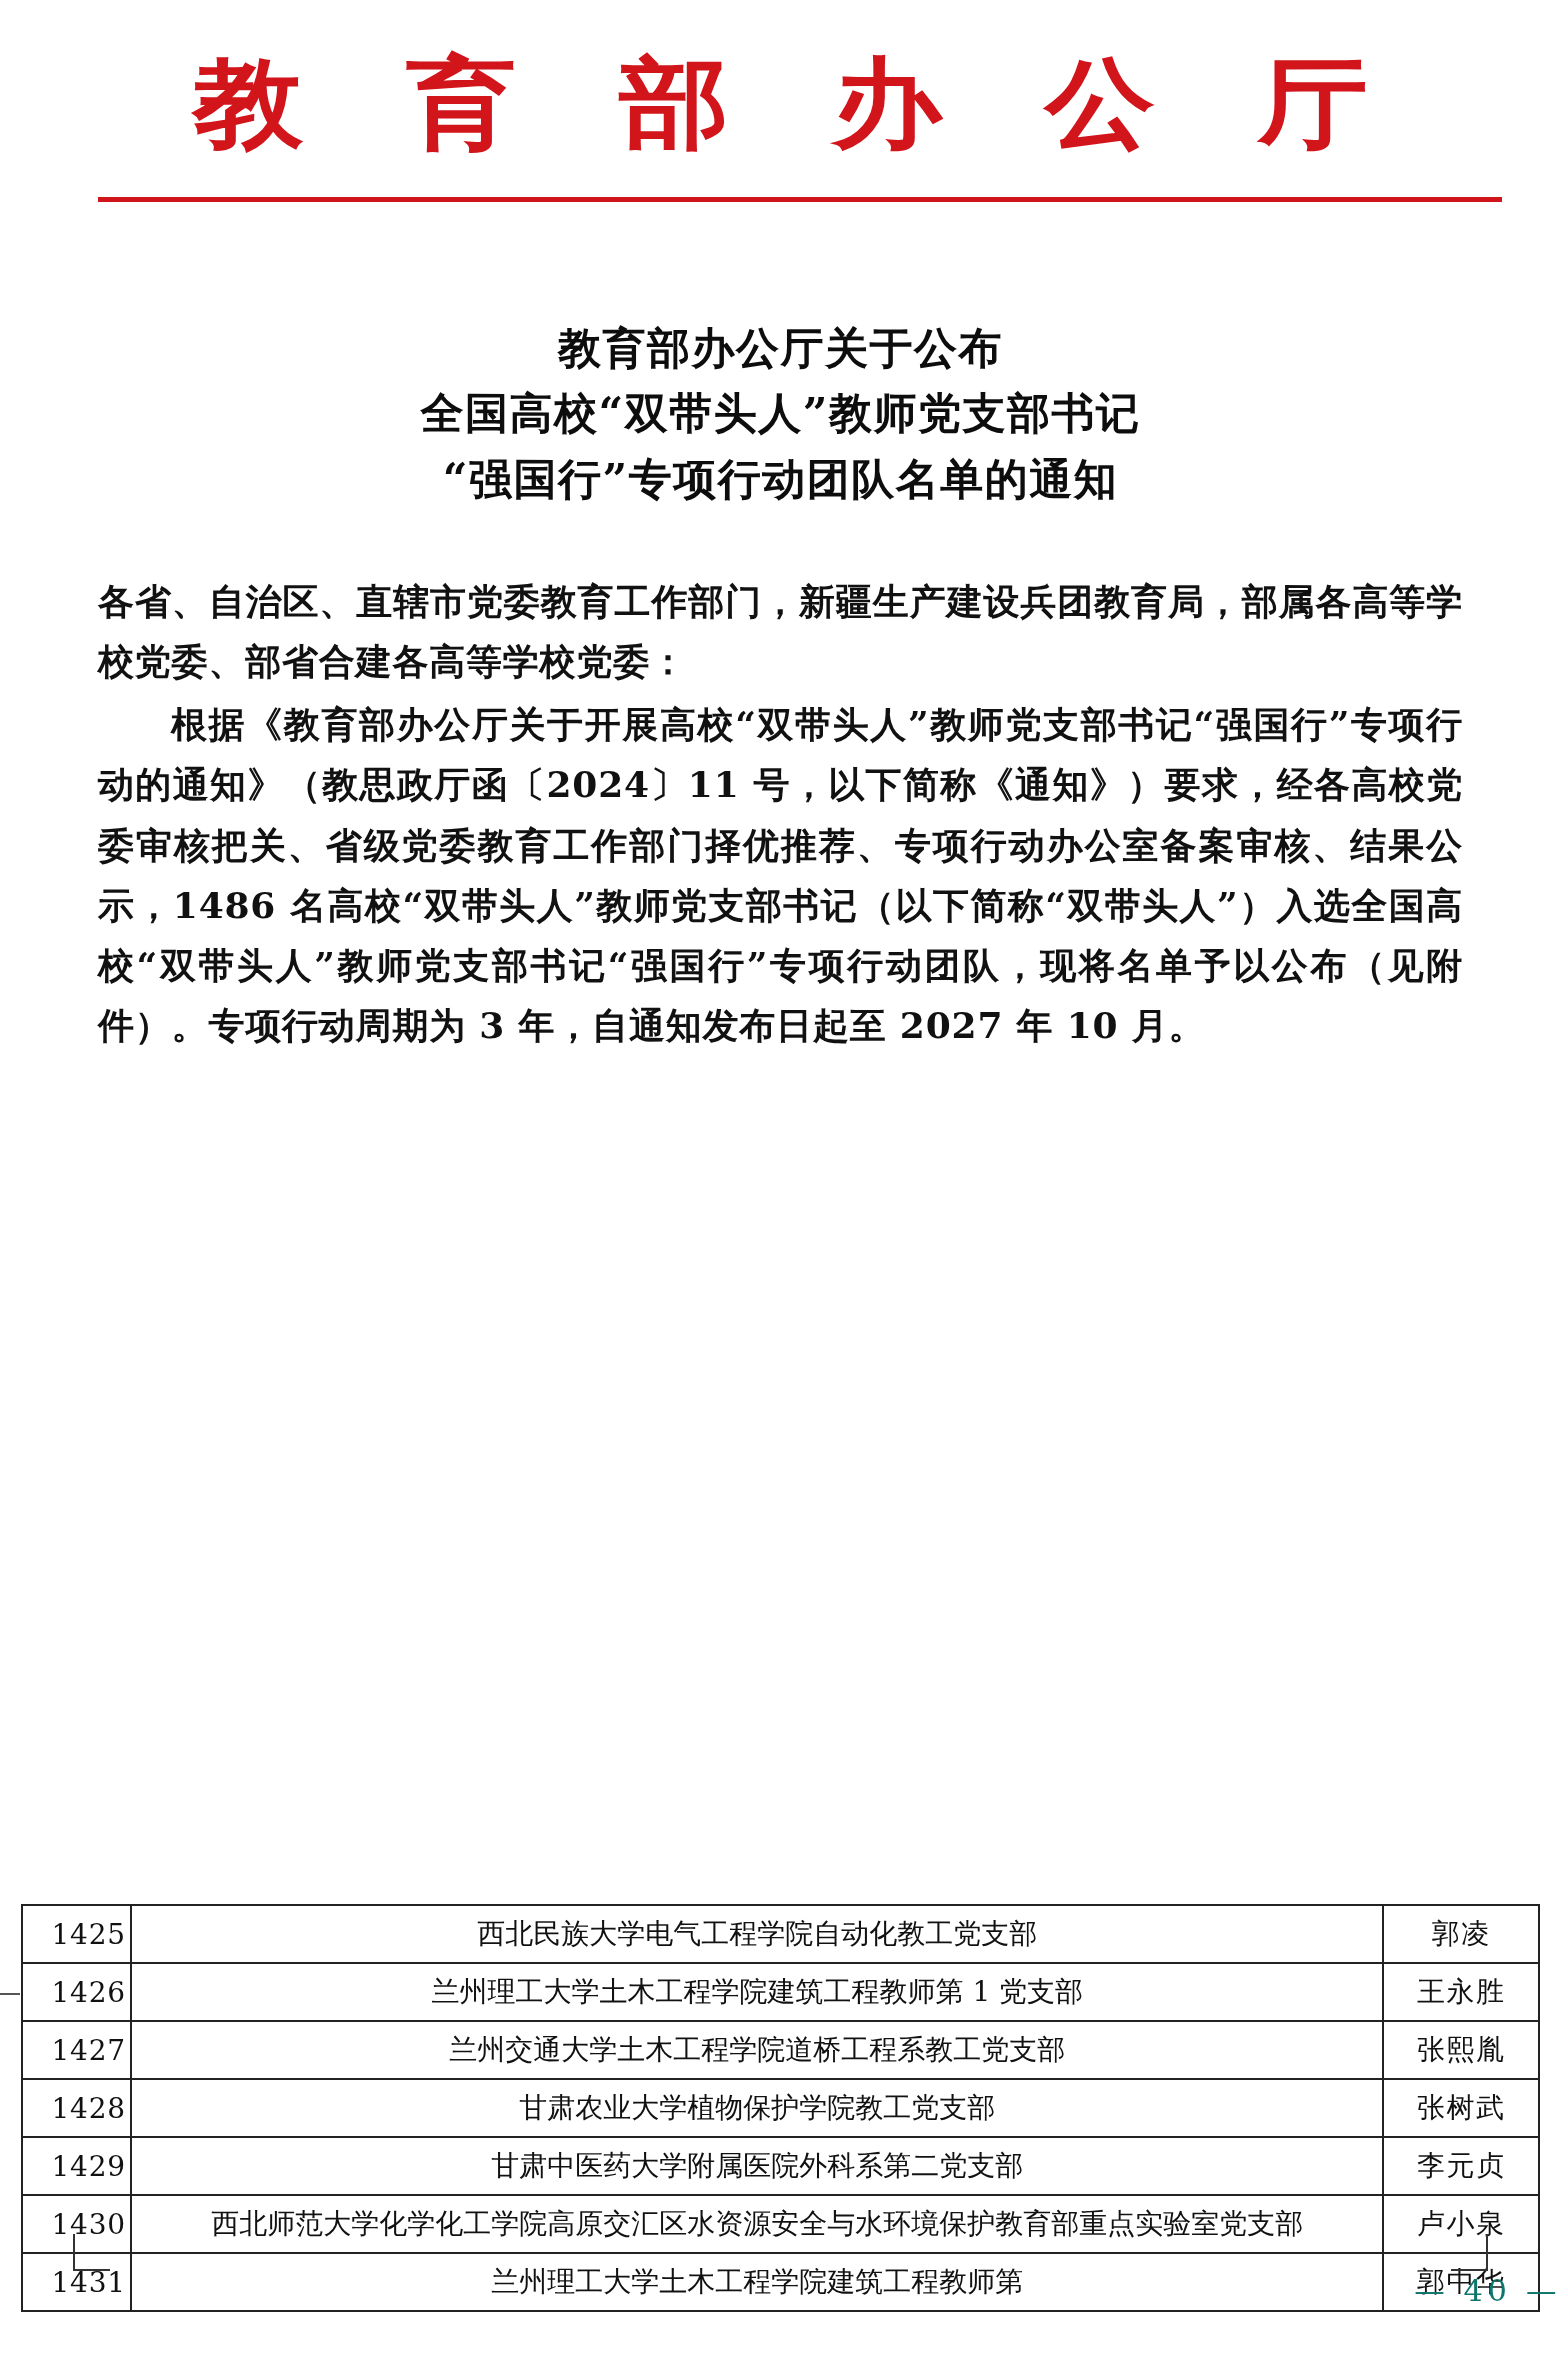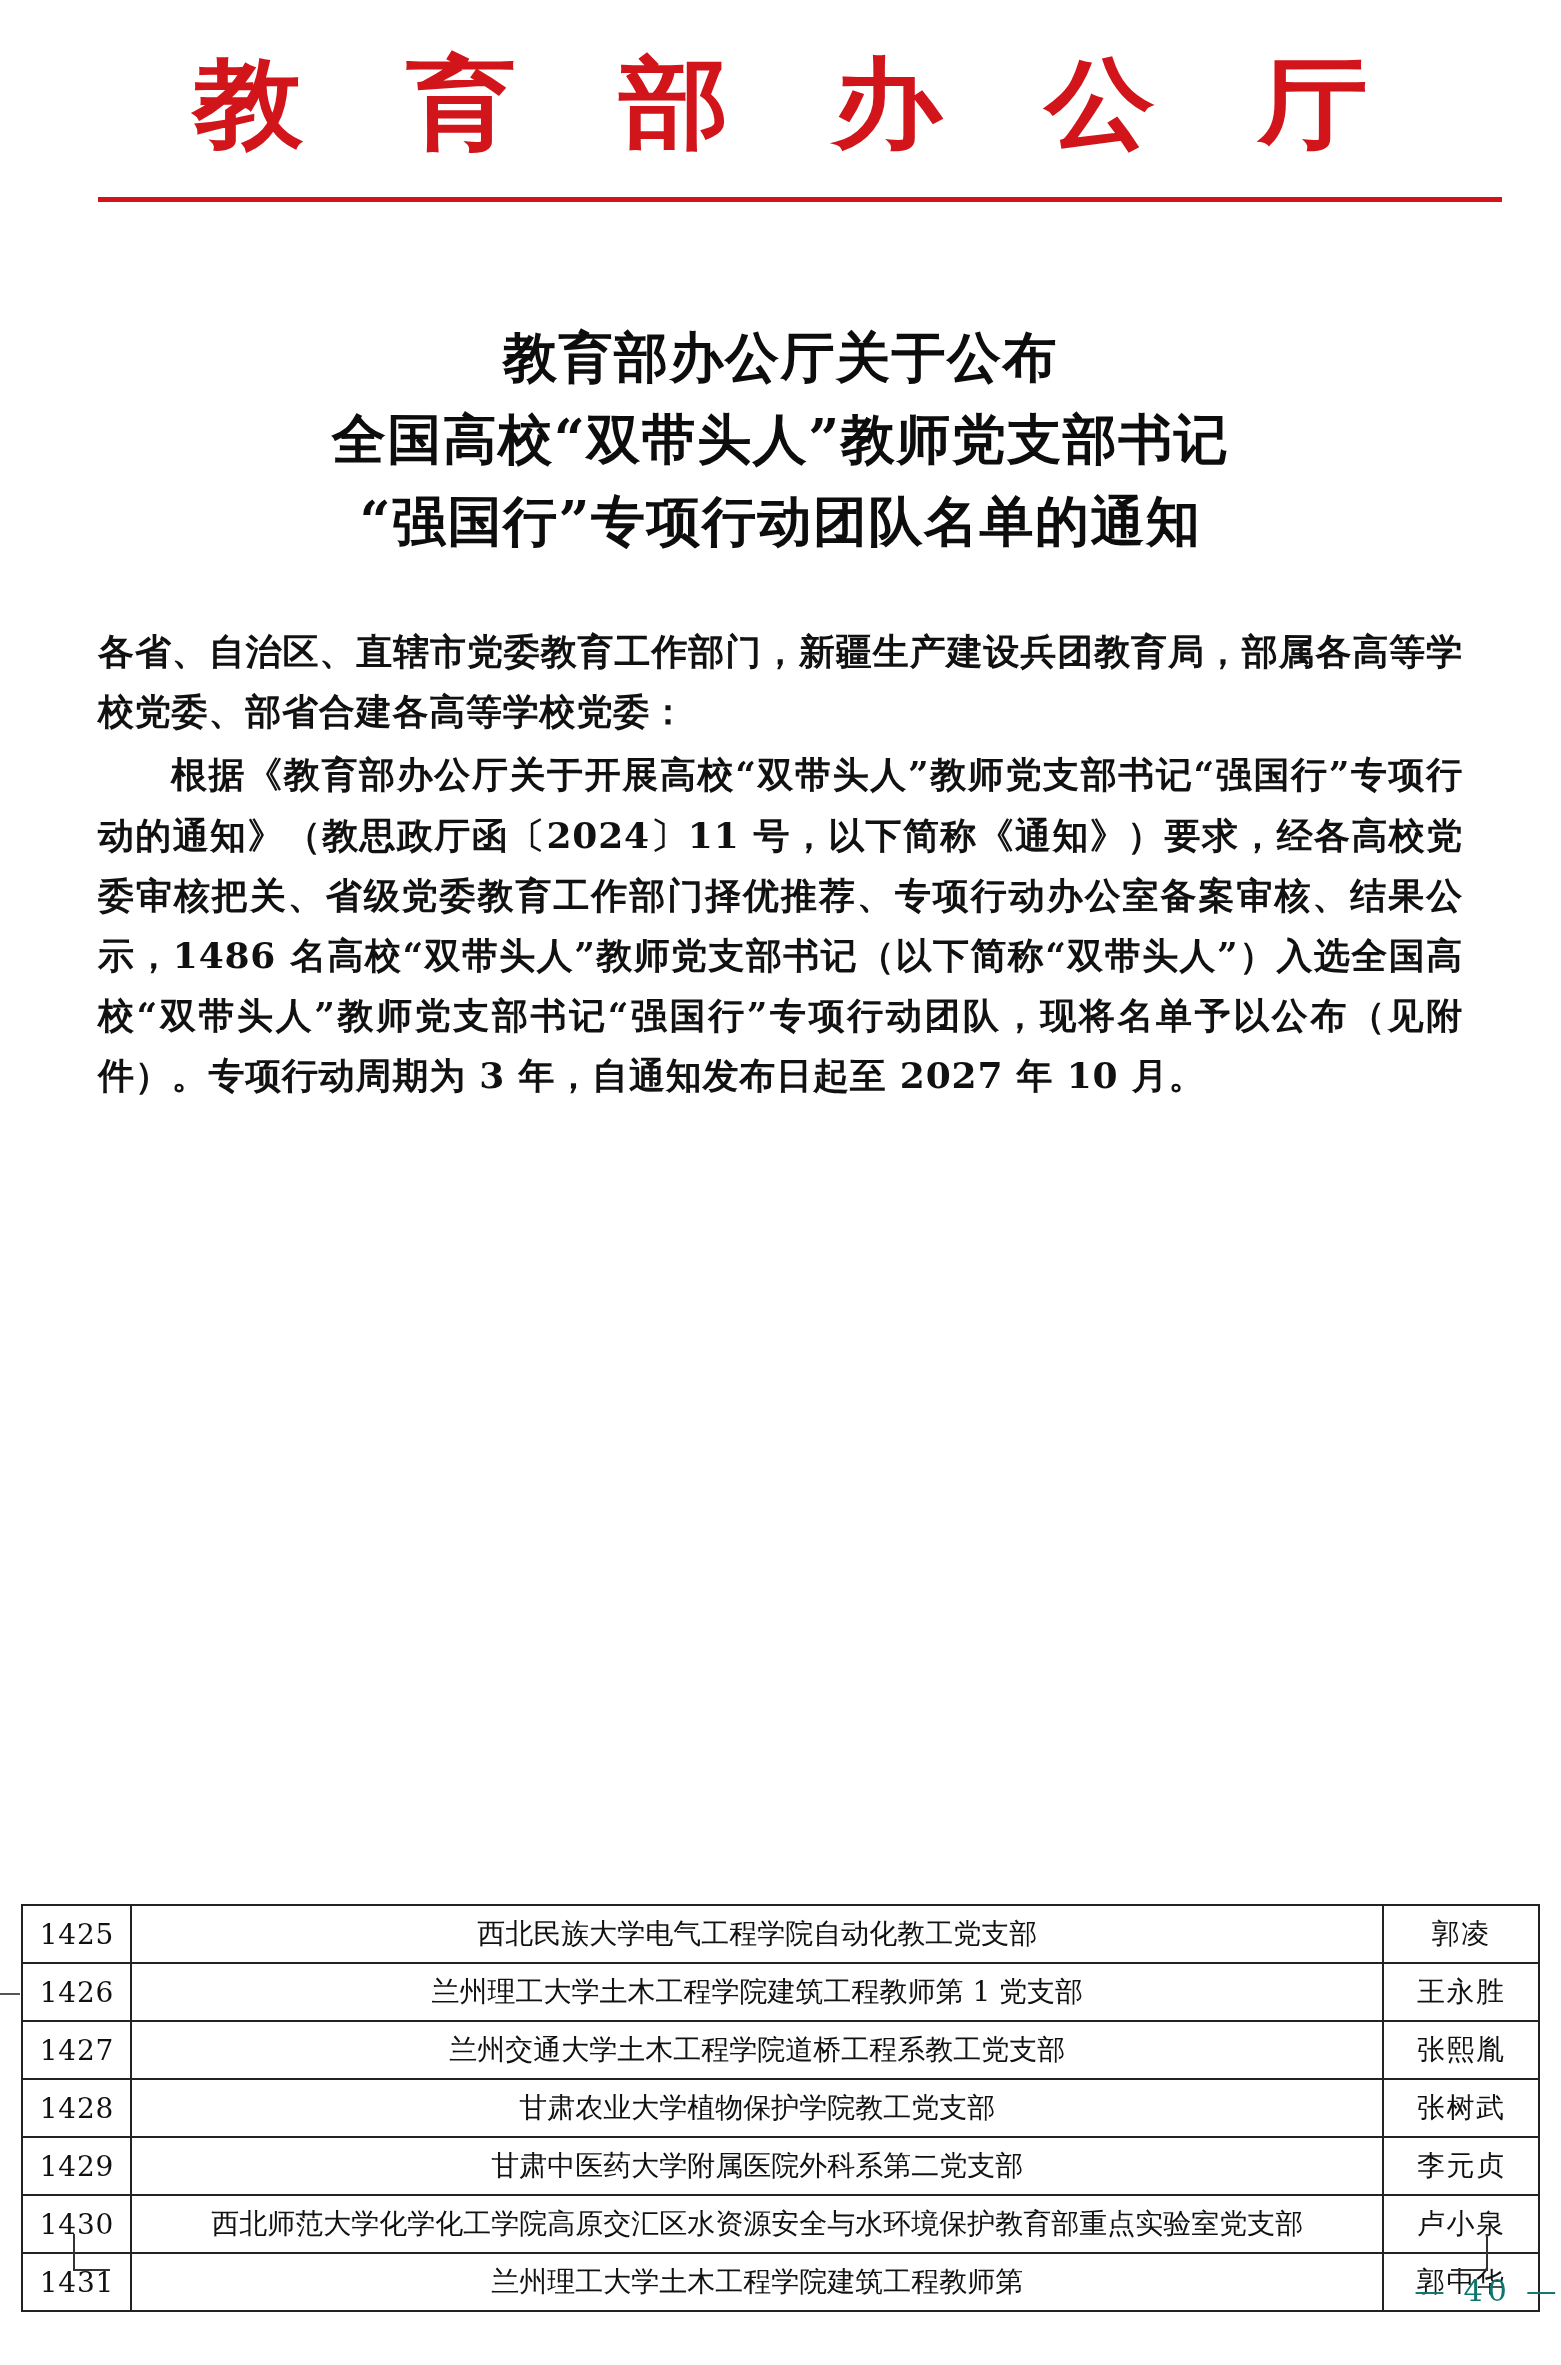--- a/index.html
+++ b/index.html
@@ -60,21 +60,21 @@
     font-family: "DejaVu Serif", "Liberation Serif", serif;
   }
 
   
   .title-block {
     margin-top: 114px;
     text-align: center;
   }
   .title-line {
     font-weight: 700;
-    font-size: 54px;
+    font-size: 43px;
     line-height: 1.52;
     letter-spacing: 1.5px;
     color: #0d0d0d;
     font-family: "DejaVu Serif", "Liberation Serif", serif;
   }
 
   
   .body-block {
     margin-top: 59px;
   }
@@ -107,21 +107,21 @@
   table.list-table td {
     border: 2.3px solid #222222;
     height: 56px;
     font-size: 28px;
     padding: 0 4.6px;
     color: #111111;
     font-family: "DejaVu Serif", "Liberation Serif", serif;
   }
   td.col-no {
     width: 98px;
-    text-align: center;
+    text-align: right;
     letter-spacing: 0.8px;
   }
   td.col-name {
     text-align: center;
   }
   td.col-person {
     width: 145px;
     text-align: center;
     letter-spacing: 1.5px;
   }

